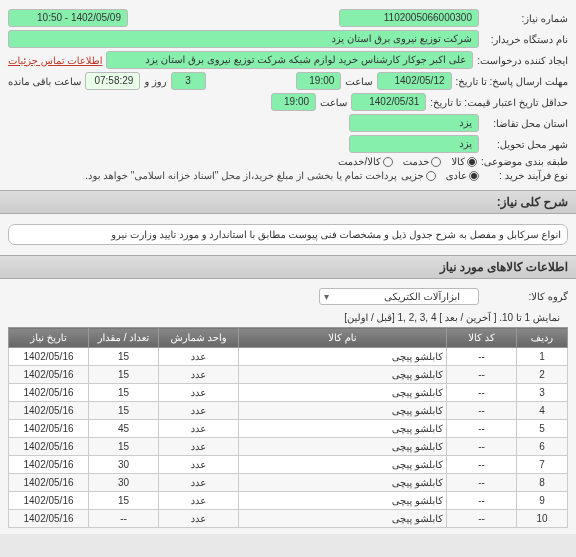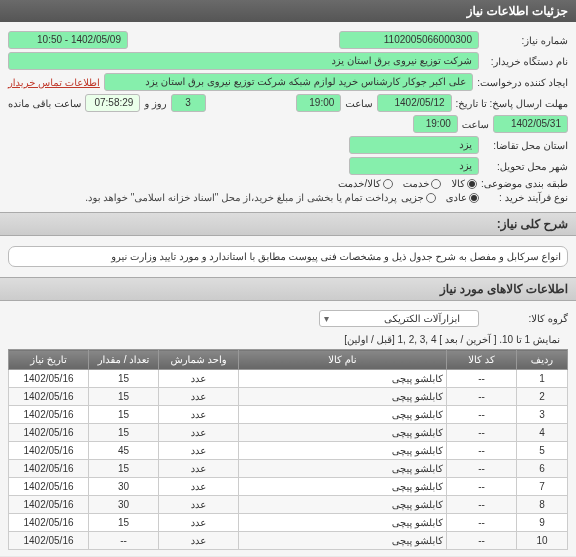--- a/index.html
+++ b/index.html
@@ -26,54 +26,54 @@
 td { background: #fff; border: 1px solid #ccc; padding: 3px; text-align: center; }
 tr:nth-child(even) td { background: #f7f7f7; }
 .dropdown { background: #fff; border: 1px solid #bbb; border-radius: 3px; padding: 2px 18px 2px 6px; position: relative; font-size: 10px; display: inline-block; }
 .dropdown::after { content: '▾'; position: absolute; left: 4px; top: 2px; color: #666; }
 .spacer { flex: 1; }
 </style>
 </head>
 <body>
 
 <div class="container">
-  <div class="header-bar">جزئیات اطلاعات نیاز</div>
 
   <div class="section">
     <div class="row">
       <span class="label">شماره نیاز:</span>
       <span class="value-box" style="min-width:140px">1102005066000300</span>
       <span class="spacer"></span>
       <span class="value-box" style="min-width:120px">1402/05/09 - 10:50</span>
     </div>
 
     <div class="row">
       <span class="label">نام دستگاه خریدار:</span>
       <span class="value-box wide">شرکت توزیع نیروی برق استان یزد</span>
     </div>
 
     <div class="row">
       <span class="label">ایجاد کننده درخواست:</span>
       <span class="value-box wide">علی اکبر جوکار  کارشناس خرید لوازم شبکه  شرکت توزیع نیروی برق استان یزد</span>
-      <span class="link">اطلاعات تماس خریدار</span>
+      <span class="link">اطلاعات تماس جزئیات</span>
     </div>
 
     <div class="row">
       <span class="label">مهلت ارسال پاسخ: تا تاریخ:</span>
       <span class="value-box" style="min-width:75px">1402/05/12</span>
       <span class="label-sm">ساعت</span>
       <span class="value-box" style="min-width:45px">19:00</span>
       <span class="spacer"></span>
       <span class="value-box" style="min-width:35px;text-align:center">3</span>
       <span class="label-sm">روز و</span>
       <span class="value-box" style="min-width:55px;background:#eaffea">07:58:29</span>
       <span class="label-sm">ساعت باقی مانده</span>
     </div>
 
     <div class="row">
+      <span class="label">حداقل تاریخ اعتبار قیمت: تا تاریخ:</span>
       <span class="value-box" style="min-width:75px">1402/05/31</span>
       <span class="label-sm">ساعت</span>
       <span class="value-box" style="min-width:45px">19:00</span>
     </div>
 
     <div class="row">
       <span class="label">استان محل تقاضا:</span>
       <span class="value-box" style="min-width:130px">یزد</span>
     </div>
 

